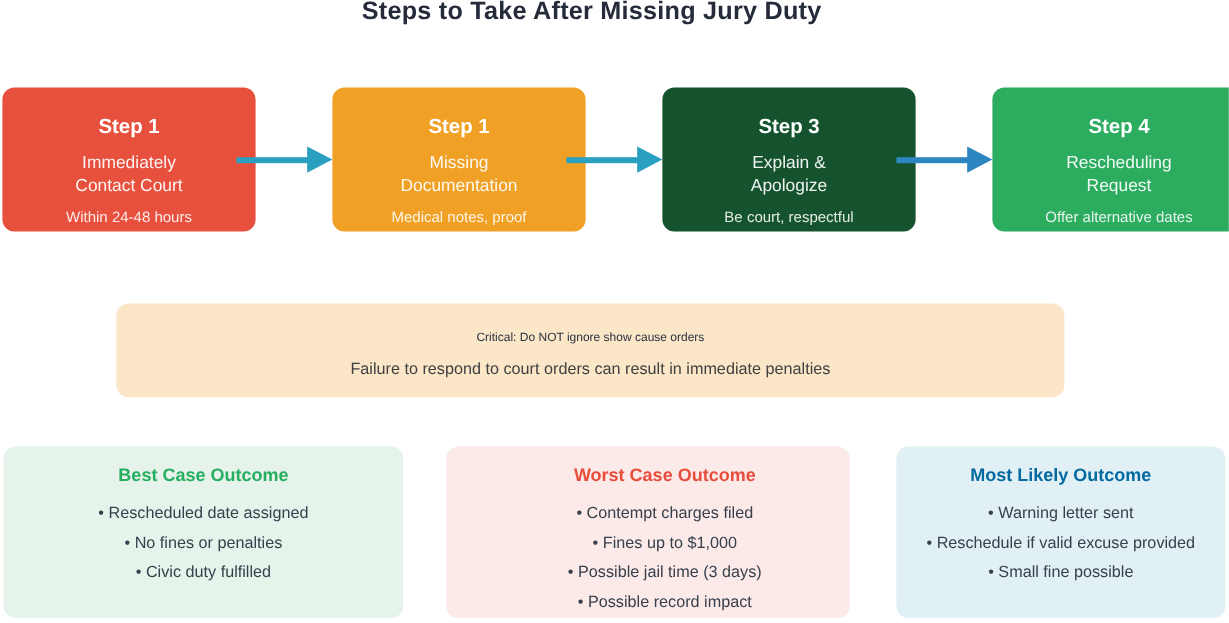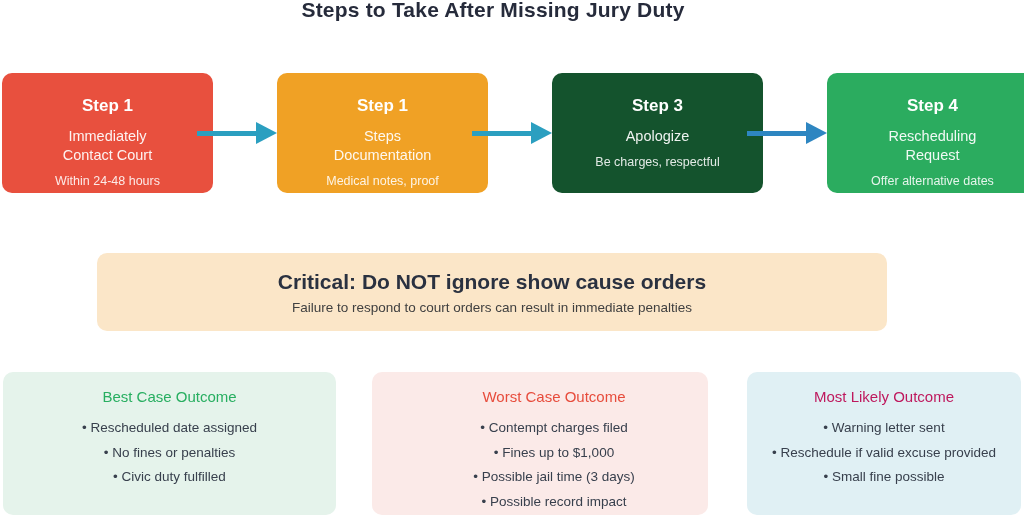--- a/index.html
+++ b/index.html
@@ -46,32 +46,32 @@
     border-top: 11px solid transparent;
     border-bottom: 11px solid transparent;
     border-left: 21px solid;
   }
 
   
   .warning-box {
     position: absolute; left: 97px; top: 253px; width: 790px; height: 78px;
     border-radius: 10px; text-align: center; padding-top: 19px;
   }
-  .warning-title { font-size: 21px; font-weight: bold; color: #2A3140; line-height: 20px; }
+  .warning-title { font-size: 10px; font-weight: normal; color: #2A3140; line-height: 20px; }
   .warning-body { margin-top: 7px; font-size: 13.5px; color: #404040; line-height: 18px; }
 
   
   .outcome-box {
     position: absolute; top: 372px; height: 143px;
     border-radius: 10px; text-align: center; padding-top: 15px;
   }
   .outcome-1 { left: 3px; width: 333px; }
   .outcome-2 { left: 372px; width: 336px; padding-left: 28px; }
   .outcome-3 { left: 747px; width: 274px; }
-  .outcome-title { font-size: 15px; font-weight: normal; line-height: 19px; }
+  .outcome-title { font-size: 15px; font-weight: bold; line-height: 19px; }
   .outcome-list { list-style: none; margin-top: 10px; padding: 0 22px; }
   .outcome-list li {
     font-size: 13.5px; color: #38404D; line-height: 24.6px;
   }
   .outcome-list li::before { content: "• "; }
 </style>
 </head>
 <body>
 
 <div class="canvas">
@@ -88,37 +88,38 @@
   </div>
 
   <div class="arrow arrow-1" style="color: rgb(43, 159, 192);">
     <div class="arrow-line"></div>
     <div class="arrow-head"></div>
   </div>
 
   <div class="step-box step-2" style="background: rgb(240, 161, 37);">
     <div class="step-label">Step 1</div>
     <div class="step-body">
-      <div>Steps</div>
+      <div>Missing</div>
       <div>Documentation</div>
     </div>
     <div class="step-note">Medical notes, proof</div>
   </div>
 
   <div class="arrow arrow-2" style="color: rgb(43, 159, 192);">
     <div class="arrow-line"></div>
     <div class="arrow-head"></div>
   </div>
 
   <div class="step-box step-3" style="background: #14532d;">
     <div class="step-label">Step 3</div>
     <div class="step-body">
+      <div>Explain &amp;</div>
       <div>Apologize</div>
     </div>
-    <div class="step-note">Be charges, respectful</div>
+    <div class="step-note">Be court, respectful</div>
   </div>
 
   <div class="arrow arrow-3" style="color: rgb(46, 134, 193);">
     <div class="arrow-line"></div>
     <div class="arrow-head"></div>
   </div>
 
   <div class="step-box step-4" style="background: rgb(43, 172, 95);">
     <div class="step-label">Step 4</div>
     <div class="step-body">
@@ -146,21 +147,21 @@
     <div class="outcome-title" style="color: rgb(231, 76, 60);">Worst Case Outcome</div>
     <ul class="outcome-list">
       <li>Contempt charges filed</li>
       <li>Fines up to $1,000</li>
       <li>Possible jail time (3 days)</li>
       <li>Possible record impact</li>
     </ul>
   </div>
 
   <div class="outcome-box outcome-3" style="background: rgb(224, 240, 244);">
-    <div class="outcome-title" style="color: #be185d;">Most Likely Outcome</div>
+    <div class="outcome-title" style="color: #0369a1;">Most Likely Outcome</div>
     <ul class="outcome-list">
       <li>Warning letter sent</li>
       <li>Reschedule if valid excuse provided</li>
       <li>Small fine possible</li>
     </ul>
   </div>
 
 </div>
 
 </body></html>

